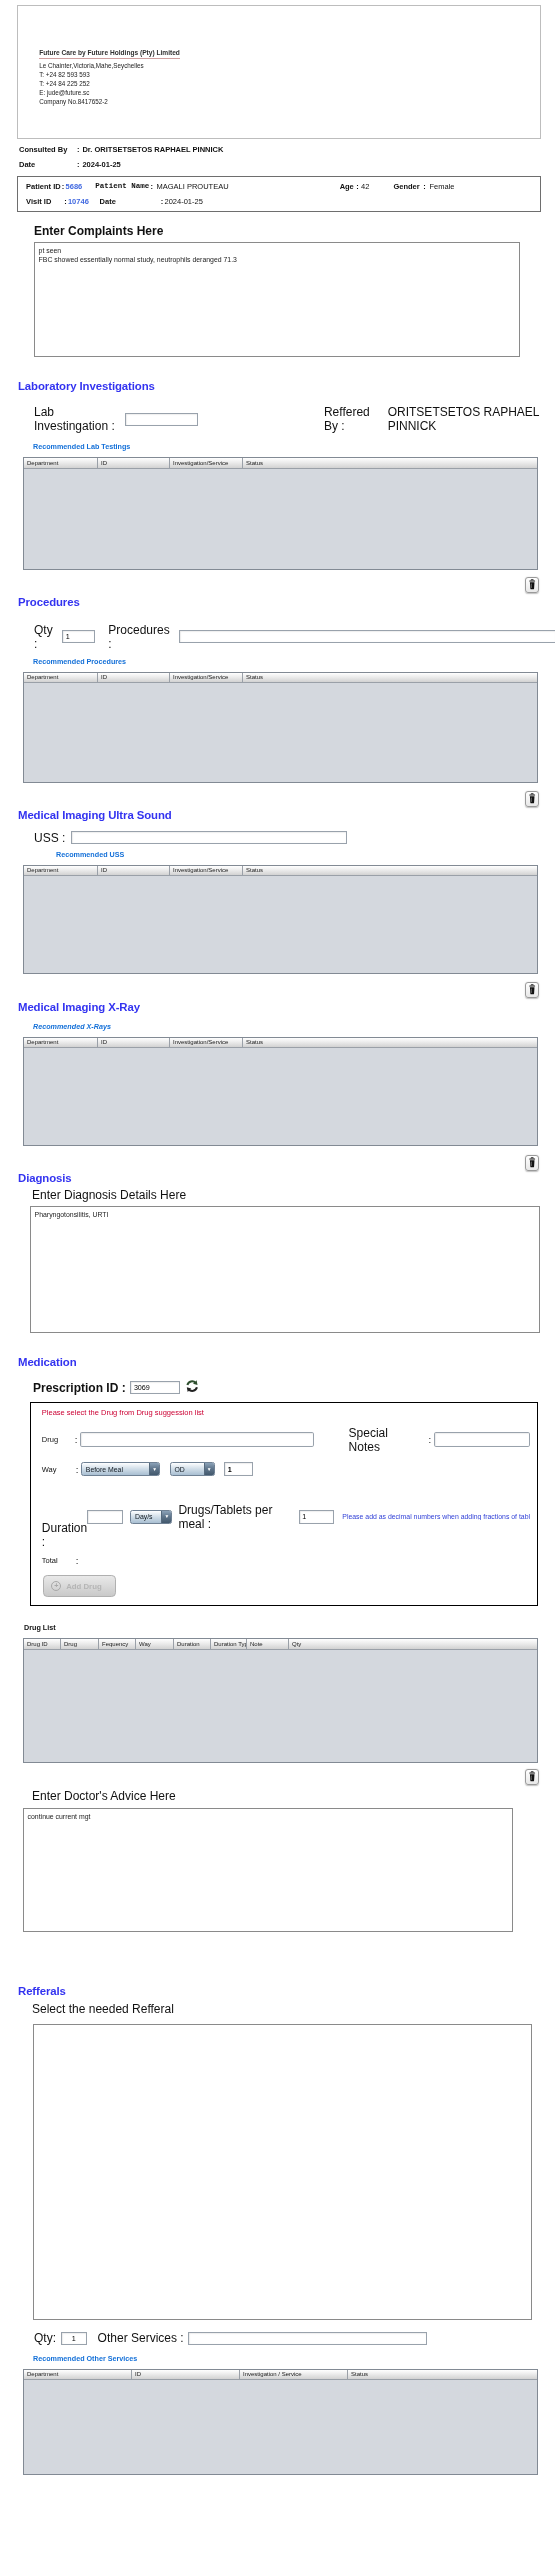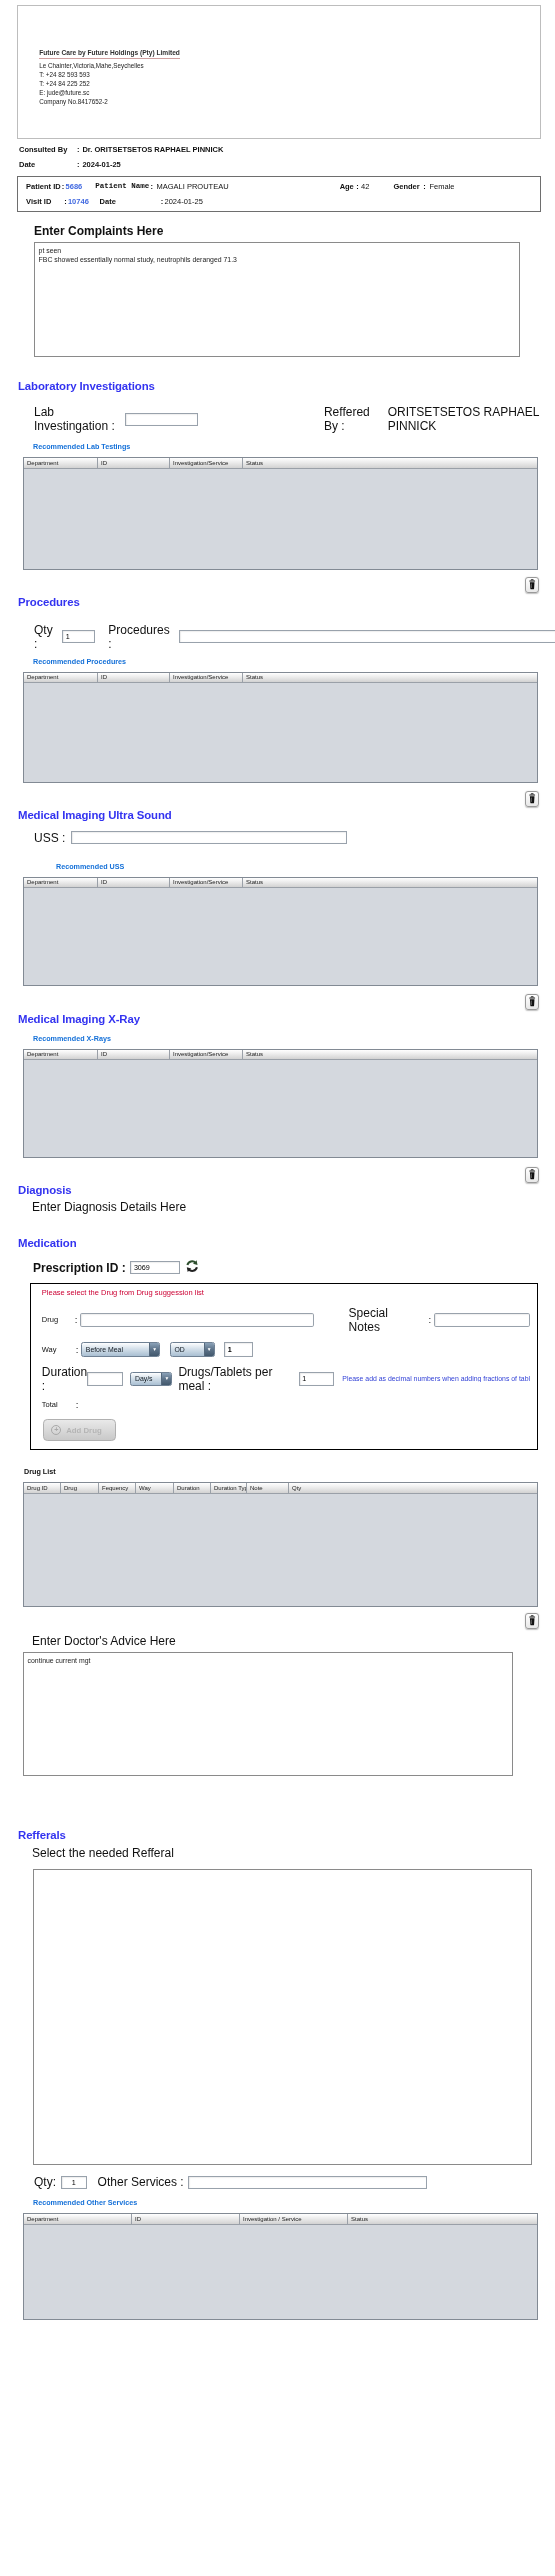--- a/index.html
+++ b/index.html
@@ -246,21 +246,21 @@
         <path d="M6.4 8.5 c-0.3 3 -0.3 5.5 0.2 8" stroke="#bbb" stroke-width="1" fill="none"></path>
       </svg>
     </button>
   </div>
 
   <div class="section-title" style="margin-top:2.4px;">Medical Imaging Ultra Sound</div>
   <div style="display:flex;align-items:center;margin:9.6px 0 0 34px;">
     <span class="field-label">USS :</span>
     <input class="ui-input" style="margin-left: 6px; width: 276px;" value="">
   </div>
-  <div class="sub-link" style="margin-top:17px;padding-left:23px;">Recommended USS</div>
+  <div class="sub-link" style="margin-top:5px;padding-left:23px;">Recommended USS</div>
   <div class="lv" style="margin-top:6px;">
     <div class="lv-head">
       <div class="lv-c w1">Department</div>
       <div class="lv-c w2">ID</div>
       <div class="lv-c w3">Investigation/Service</div>
       <div class="lv-c w4">Status</div>
     </div>
     <div class="lv-body" style="height:97px;"></div>
   </div>
   <div class="trash-row" style="margin-top:7.2px;">
@@ -268,21 +268,21 @@
       <svg width="8.4" height="10.8" viewBox="0 0 16 20">
         <path d="M6 2.2 L6 1 L10 1 L10 2.2" stroke="#111" stroke-width="1.6" fill="none"></path>
         <rect x="2.4" y="2.6" width="11.2" height="2" rx="1" fill="#111"></rect>
         <path d="M3.6 6 h8.8 l-0.8 11.6 a1.8 1.8 0 0 1 -1.8 1.6 h-3.6 a1.8 1.8 0 0 1 -1.8 -1.6 z" fill="#111"></path>
         <path d="M6.4 8.5 c-0.3 3 -0.3 5.5 0.2 8" stroke="#bbb" stroke-width="1" fill="none"></path>
       </svg>
     </button>
   </div>
 
   <div class="section-title" style="margin-top:3.6px;">Medical Imaging X-Ray</div>
-  <div class="sub-link" style="margin-top:8.4px;">Recommended X-Rays</div>
+  <div class="sub-link" style="margin-top:8.4px;font-style:italic;">Recommended X-Rays</div>
   <div class="lv" style="margin-top:6px;">
     <div class="lv-head">
       <div class="lv-c w1">Department</div>
       <div class="lv-c w2">ID</div>
       <div class="lv-c w3">Investigation/Service</div>
       <div class="lv-c w4">Status</div>
     </div>
     <div class="lv-body" style="height:97px;"></div>
   </div>
   <div class="trash-row" style="margin-top:8.4px;">
@@ -291,20 +291,21 @@
         <path d="M6 2.2 L6 1 L10 1 L10 2.2" stroke="#111" stroke-width="1.6" fill="none"></path>
         <rect x="2.4" y="2.6" width="11.2" height="2" rx="1" fill="#111"></rect>
         <path d="M3.6 6 h8.8 l-0.8 11.6 a1.8 1.8 0 0 1 -1.8 1.6 h-3.6 a1.8 1.8 0 0 1 -1.8 -1.6 z" fill="#111"></path>
         <path d="M6.4 8.5 c-0.3 3 -0.3 5.5 0.2 8" stroke="#bbb" stroke-width="1" fill="none"></path>
       </svg>
     </button>
   </div>
 
   <div class="section-title" style="margin-top:1.2px;">Diagnosis</div>
   <div class="field-label" style="margin:3.6px 0 0 32px;">Enter Diagnosis Details Here</div>
+  <textarea class="ui-area" style="margin: 4.8px 0px 0px 30px; width: 510px; height: 127px;">Pharyngotonsilitis, URTI</textarea>
 
   <div class="section-title" style="margin-top:23px;">Medication</div>
 
   <div class="rx-row">
     <span class="field-label bold">Prescription ID :</span>
     <input class="ui-input" style="margin-left: 4.8px; width: 50px;" value="3069">
     <button style="margin-left:4.8px;border:none;background:transparent;cursor:pointer;padding:0;">
       <svg width="14.3" height="14.3" viewBox="0 0 24 24">
         <path d="M4 10 a8 8 0 0 1 14 -3" stroke="#2f4f2f" stroke-width="3.4" fill="none"></path>
         <polygon points="19.5,2 21,10 13.5,8" fill="#2f4f2f"></polygon>
@@ -334,21 +335,21 @@
         <span class="sel-a">▼</span>
       </div>
       <div class="sel" style="width:45px;margin-left:9.6px;">
         <span class="sel-t">OD</span>
         <span class="sel-a">▼</span>
       </div>
       <input class="ui-input bold" style="width: 29px; margin-left: 9.6px; height: 14.3px; font-weight: bold;" value="1">
     </div>
 
     <div class="m-row" style="margin-bottom:6px;">
-      <span class="field-label" style="width:49px;">Duration :</span>
+      <span class="field-label" style="width:49px;margin-top:36px;">Duration :</span>
       <input class="ui-input" style="width: 36px; height: 14.3px;" value="">
       <div class="sel" style="width:47px;margin-left:7.2px;">
         <span class="sel-t">Day/s</span>
         <span class="sel-a">▼</span>
       </div>
       <span class="field-label" style="margin-left:6px;">Drugs/Tablets per meal :</span>
       <input class="ui-input" style="width: 35px; margin-left: 4.8px; height: 14.3px;" value="1">
       <span class="note-blue">Please add as decimal numbers when adding fractions of tablets (eg:</span>
     </div>
 

